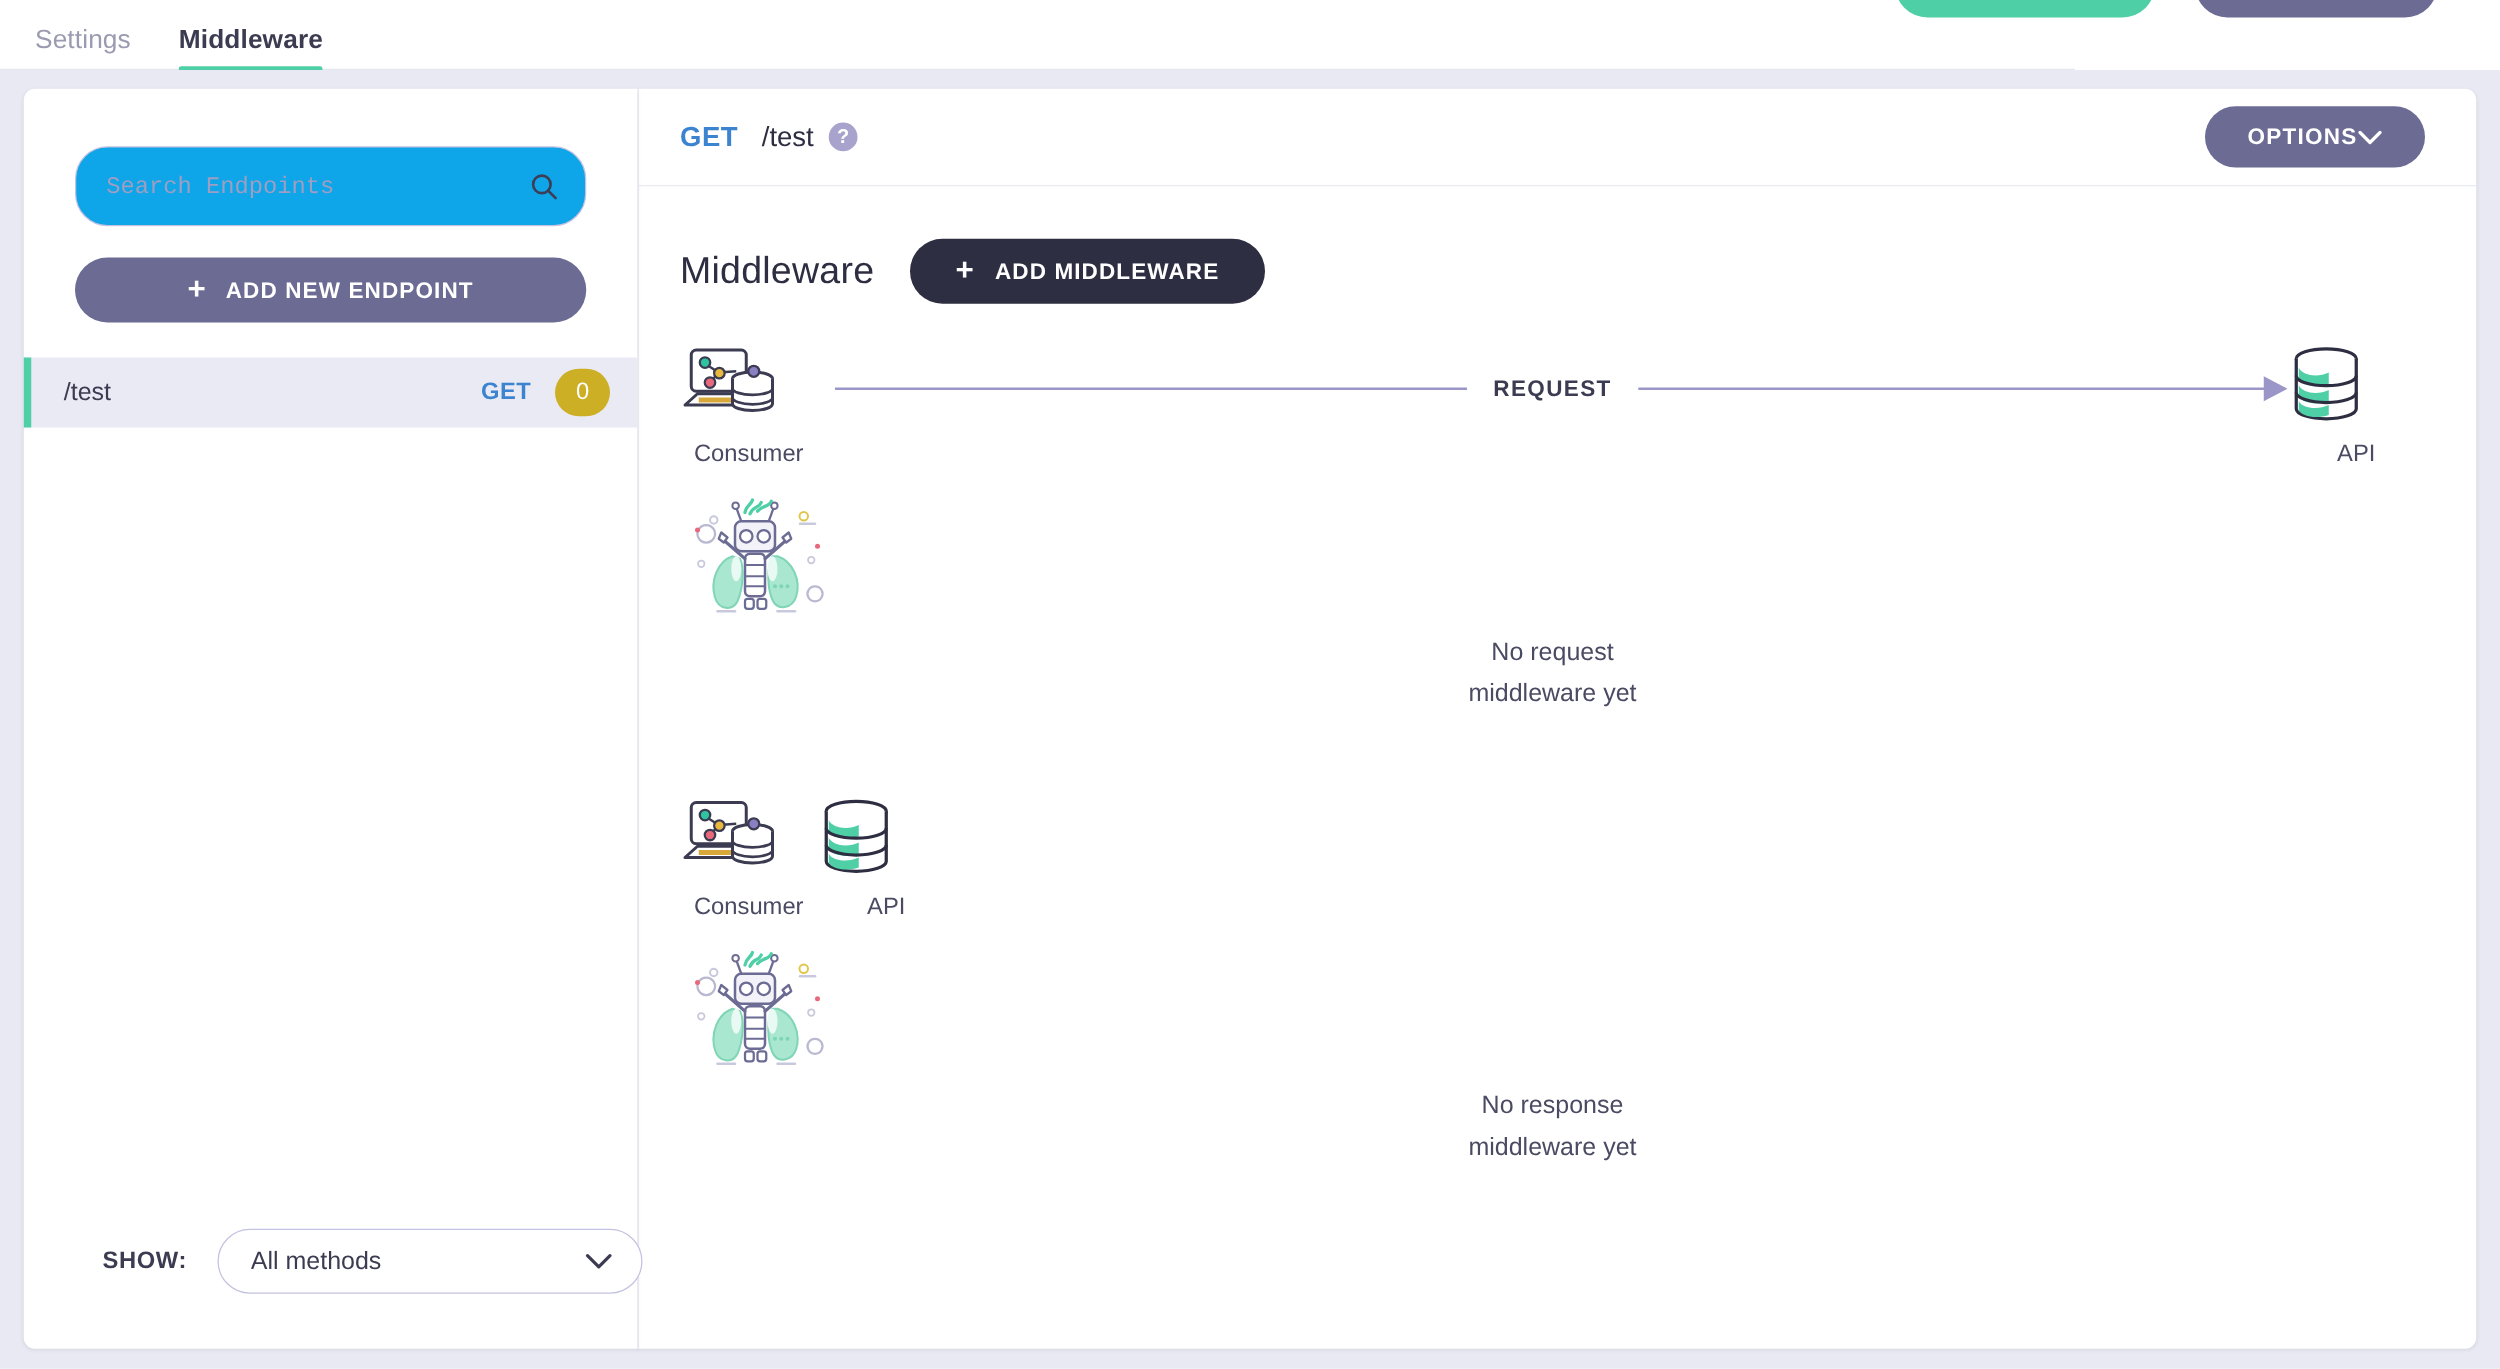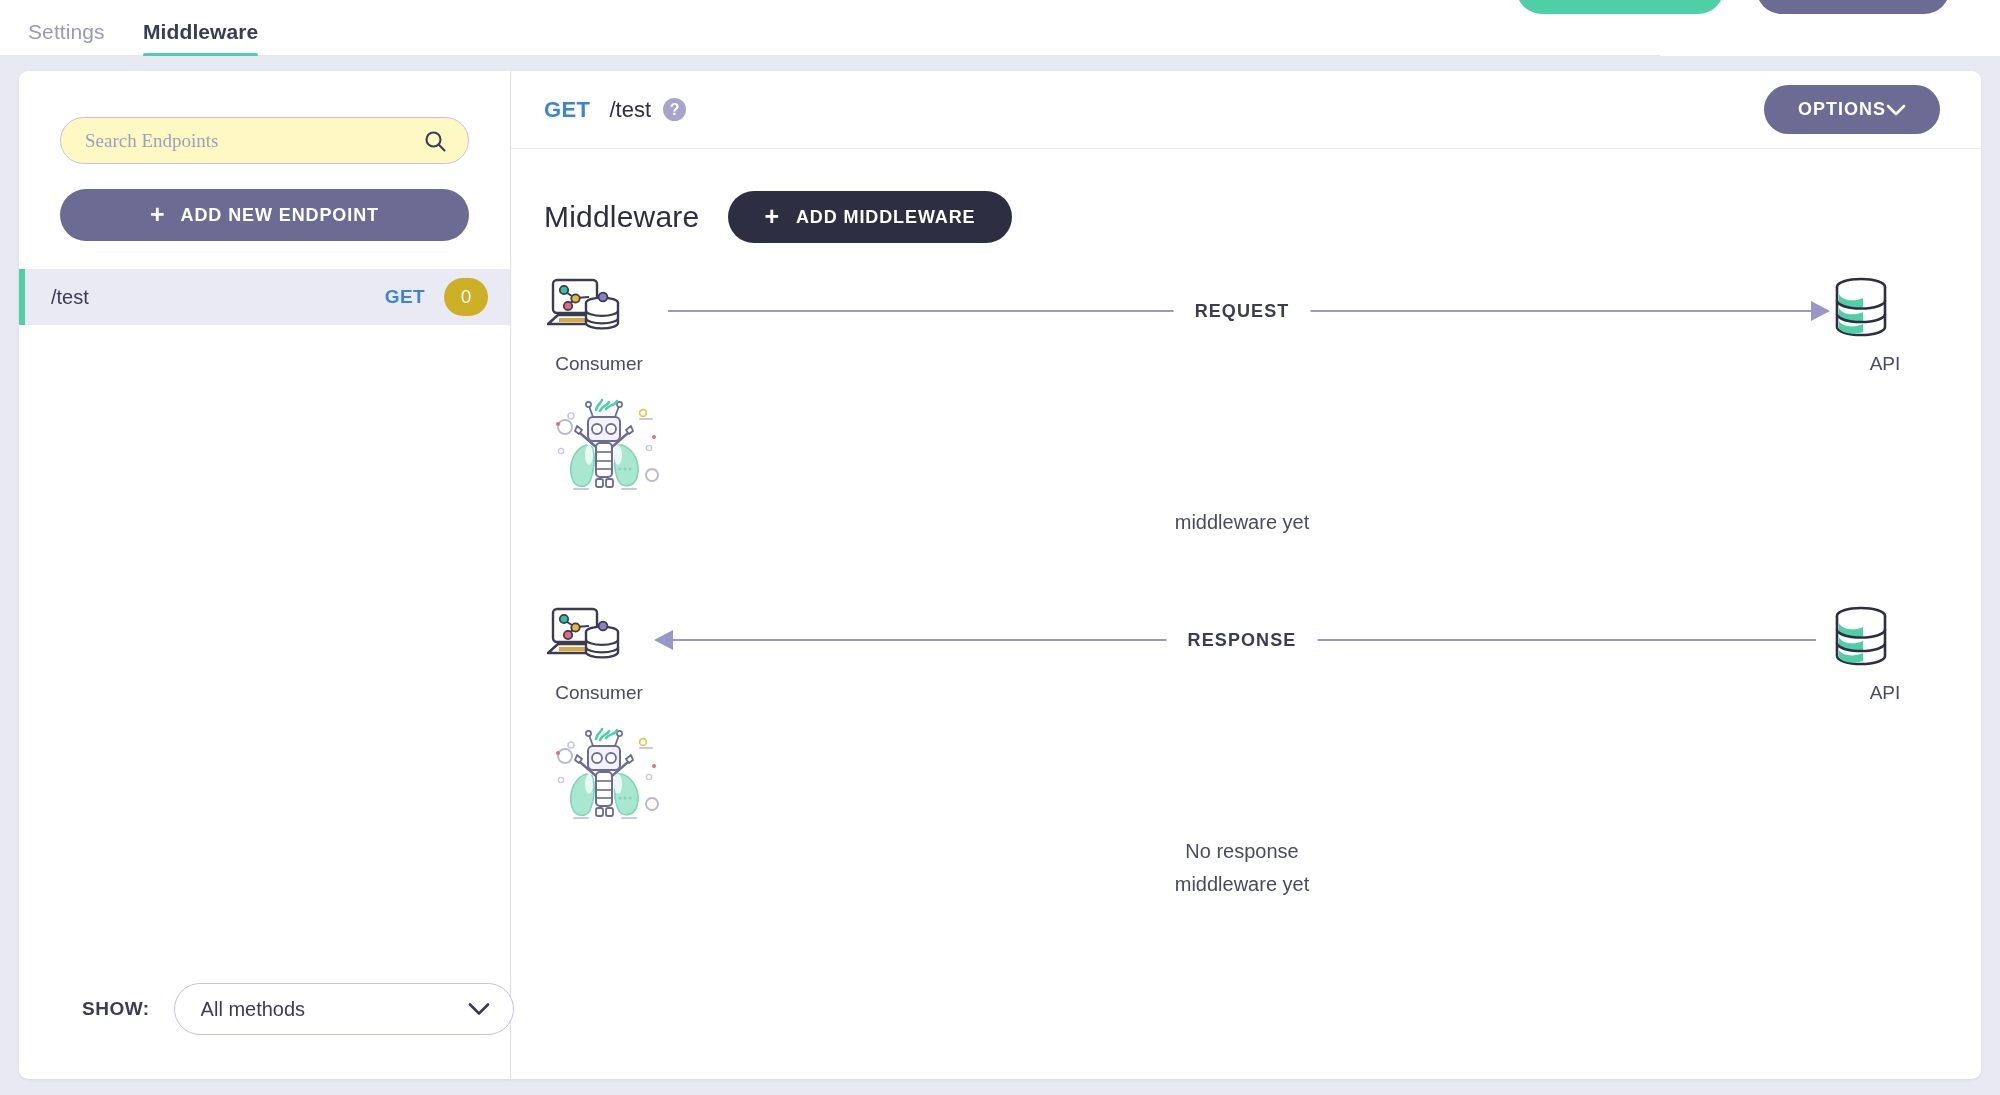--- a/index.html
+++ b/index.html
@@ -47,24 +47,24 @@
   
   .sidebar {
     width: 491px; background: #ffffff;
     border-radius: 9px 0 0 9px;
     box-shadow: 0 1px 3px rgba(60,60,90,.10);
     position: relative;
     display: flex; flex-direction: column;
   }
   .search-wrap { position: relative; margin: 46px 41px 0 41px; }
   .search-input {
-    width: 100%; height: 47px; border: 1.6px solid #c3c2e0;
-    border-radius: 26px; background: #fef9c3; outline: none;
+    width: 100%; height: 64px; border: 1.6px solid #c3c2e0;
+    border-radius: 26px; background: #0ea5e9; outline: none;
     font-size: 19px; color: #4a4a63; padding: 0 52px 0 24px;
-    font-family: Liberation Serif, serif;
+    font-family: Liberation Mono, monospace;
   }
   .search-input::placeholder { color: #9e9ec2; }
   .search-icon {
     position: absolute; right: 22px; top: 50%; transform: translateY(-50%);
     width: 24px; height: 24px; color: #3d3d55;
   }
   .add-endpoint-btn {
     margin: 25px 41px 0 41px; height: 52px; background: #6b6b94;
     border: none; border-radius: 26px; color: #fff; cursor: pointer;
     font-size: 18px; font-weight: 700; letter-spacing: .9px;
@@ -333,20 +333,21 @@
               <circle cx="86" cy="76" r="1.6" fill="#7fd5b6"></circle>
               <rect x="52" y="86" width="7" height="8" rx="2" fill="#fff" stroke="#6b6b94" stroke-width="1.8"></rect>
               <rect x="62" y="86" width="7" height="8" rx="2" fill="#fff" stroke="#6b6b94" stroke-width="1.8"></rect>
               <line x1="30" y1="96" x2="44" y2="96" stroke="#c9c9dd" stroke-width="2" stroke-linecap="round"></line>
               <line x1="78" y1="96" x2="92" y2="96" stroke="#c9c9dd" stroke-width="2" stroke-linecap="round"></line>
               <line x1="96" y1="26" x2="108" y2="26" stroke="#c9c9dd" stroke-width="2" stroke-linecap="round"></line>
               <circle cx="14" cy="31" r="2" fill="#e8697b"></circle>
               <circle cx="110" cy="44" r="2" fill="#e8697b"></circle>
             </svg>
           </span>
+          <div class="empty-text">No request</div>
           <div class="empty-text">middleware yet</div>
         </div>
       </div>
 
       <div class="flow" style="margin-top:36px;">
         <div class="flow-row">
 
           <div class="node">
             <span>
               <svg width="78" height="68" viewBox="0 0 78 68">
@@ -362,25 +363,20 @@
                 <ellipse cx="58" cy="28" rx="16" ry="5.4" fill="#fff" stroke="#3b3b52" stroke-width="2.4"></ellipse>
                 <path d="M42 28 v20 c0 3 7 5.4 16 5.4 s16-2.4 16-5.4 V28" fill="#fff" stroke="#3b3b52" stroke-width="2.4"></path>
                 <path d="M42 35.5 c0 3 7 5.4 16 5.4 s16-2.4 16-5.4" fill="none" stroke="#3b3b52" stroke-width="2.2"></path>
                 <path d="M42 43 c0 3 7 5.4 16 5.4 s16-2.4 16-5.4" fill="none" stroke="#3b3b52" stroke-width="2.2"></path>
                 <circle cx="59" cy="22" r="4.4" fill="#8b7fc4" stroke="#3b3b52" stroke-width="1.8"></circle>
               </svg>
             </span>
             <div class="node-label">Consumer</div>
           </div>
 
-          <div class="flow-line">
-            <div class="line-bar"></div>
-            <div class="arrow-left"></div>
-            <div class="line-label">RESPONSE</div>
-          </div>
 
           <div class="node">
             <span>
               <svg width="62" height="68" viewBox="0 0 62 68">
                 <ellipse cx="31" cy="12" rx="24" ry="8" fill="#fff" stroke="#2e2e42" stroke-width="2.6"></ellipse>
                 <path d="M7 12 v40 c0 4.4 10.7 8 24 8 s24-3.6 24-8 V12" fill="#fff" stroke="#2e2e42" stroke-width="2.6"></path>
                 <path d="M9 19 c3 7 16 8 24 4 v9 c-9 3 -21 2 -24 -4 z" fill="#4ecfa6"></path>
                 <path d="M9 33 c3 7 16 8 24 4 v9 c-9 3 -21 2 -24 -4 z" fill="#4ecfa6"></path>
                 <path d="M9 46 c3 6 16 7 24 3 v8 c-9 3 -21 2 -24 -4 z" fill="#4ecfa6"></path>
                 <path d="M7 25.5 c0 4.4 10.7 8 24 8 s24-3.6 24-8" fill="none" stroke="#2e2e42" stroke-width="2.6"></path>

